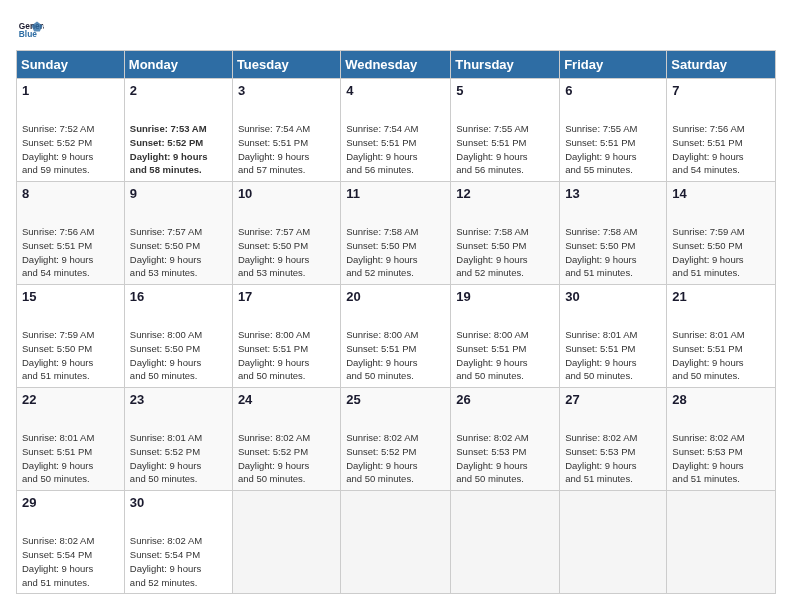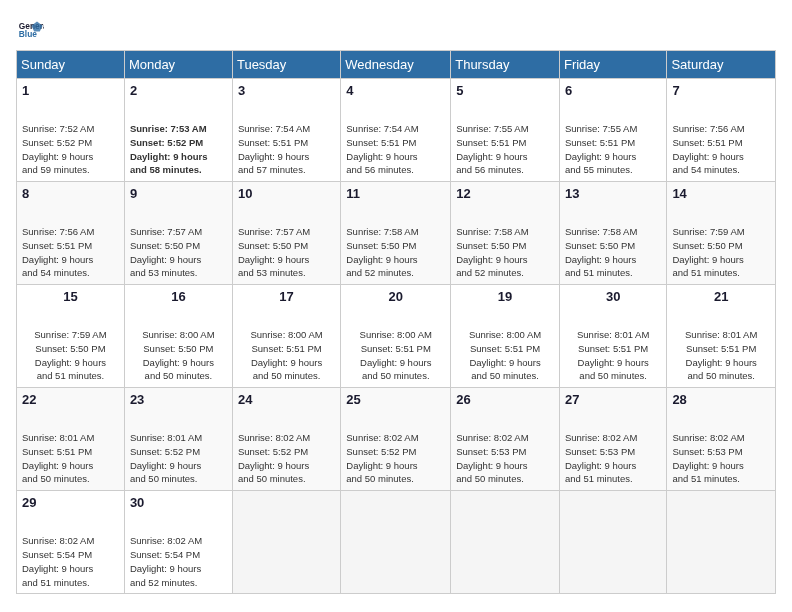--- a/index.html
+++ b/index.html
@@ -39,21 +39,21 @@
     }
     .calendar {
       width: 100%;
       border-collapse: collapse;
       border: 1px solid #ccc;
     }
     .calendar th {
       background: #2e6da4;
       color: #fff;
       font-size: 13px;
-      font-weight: normal;
+      font-weight: bold;
       padding: 6px 4px;
       text-align: left;
       border: 1px solid #ccc;
     }
     .calendar td {
       vertical-align: top;
       border: 1px solid #ccc;
       padding: 4px 5px;
       font-size: 10px;
       color: #333;
@@ -213,21 +213,21 @@
 and 51 minutes.</div>
         </td>
         <td>
           <span class="day-num">14</span>
           <div class="day-info" style="white-space: pre-line;">Sunrise: 7:59 AM
 Sunset: 5:50 PM
 Daylight: 9 hours
 and 51 minutes.</div>
         </td>
       </tr>
-      <tr style="background-color: #737373; text-align: center;">
+      <tr style="background-color: #737373;">
         <td>
           <span class="day-num">15</span>
           <div class="day-info" style="white-space: pre-line;">Sunrise: 7:59 AM
 Sunset: 5:50 PM
 Daylight: 9 hours
 and 51 minutes.</div>
         </td>
         <td>
           <span class="day-num">16</span>
           <div class="day-info" style="white-space: pre-line;">Sunrise: 8:00 AM

